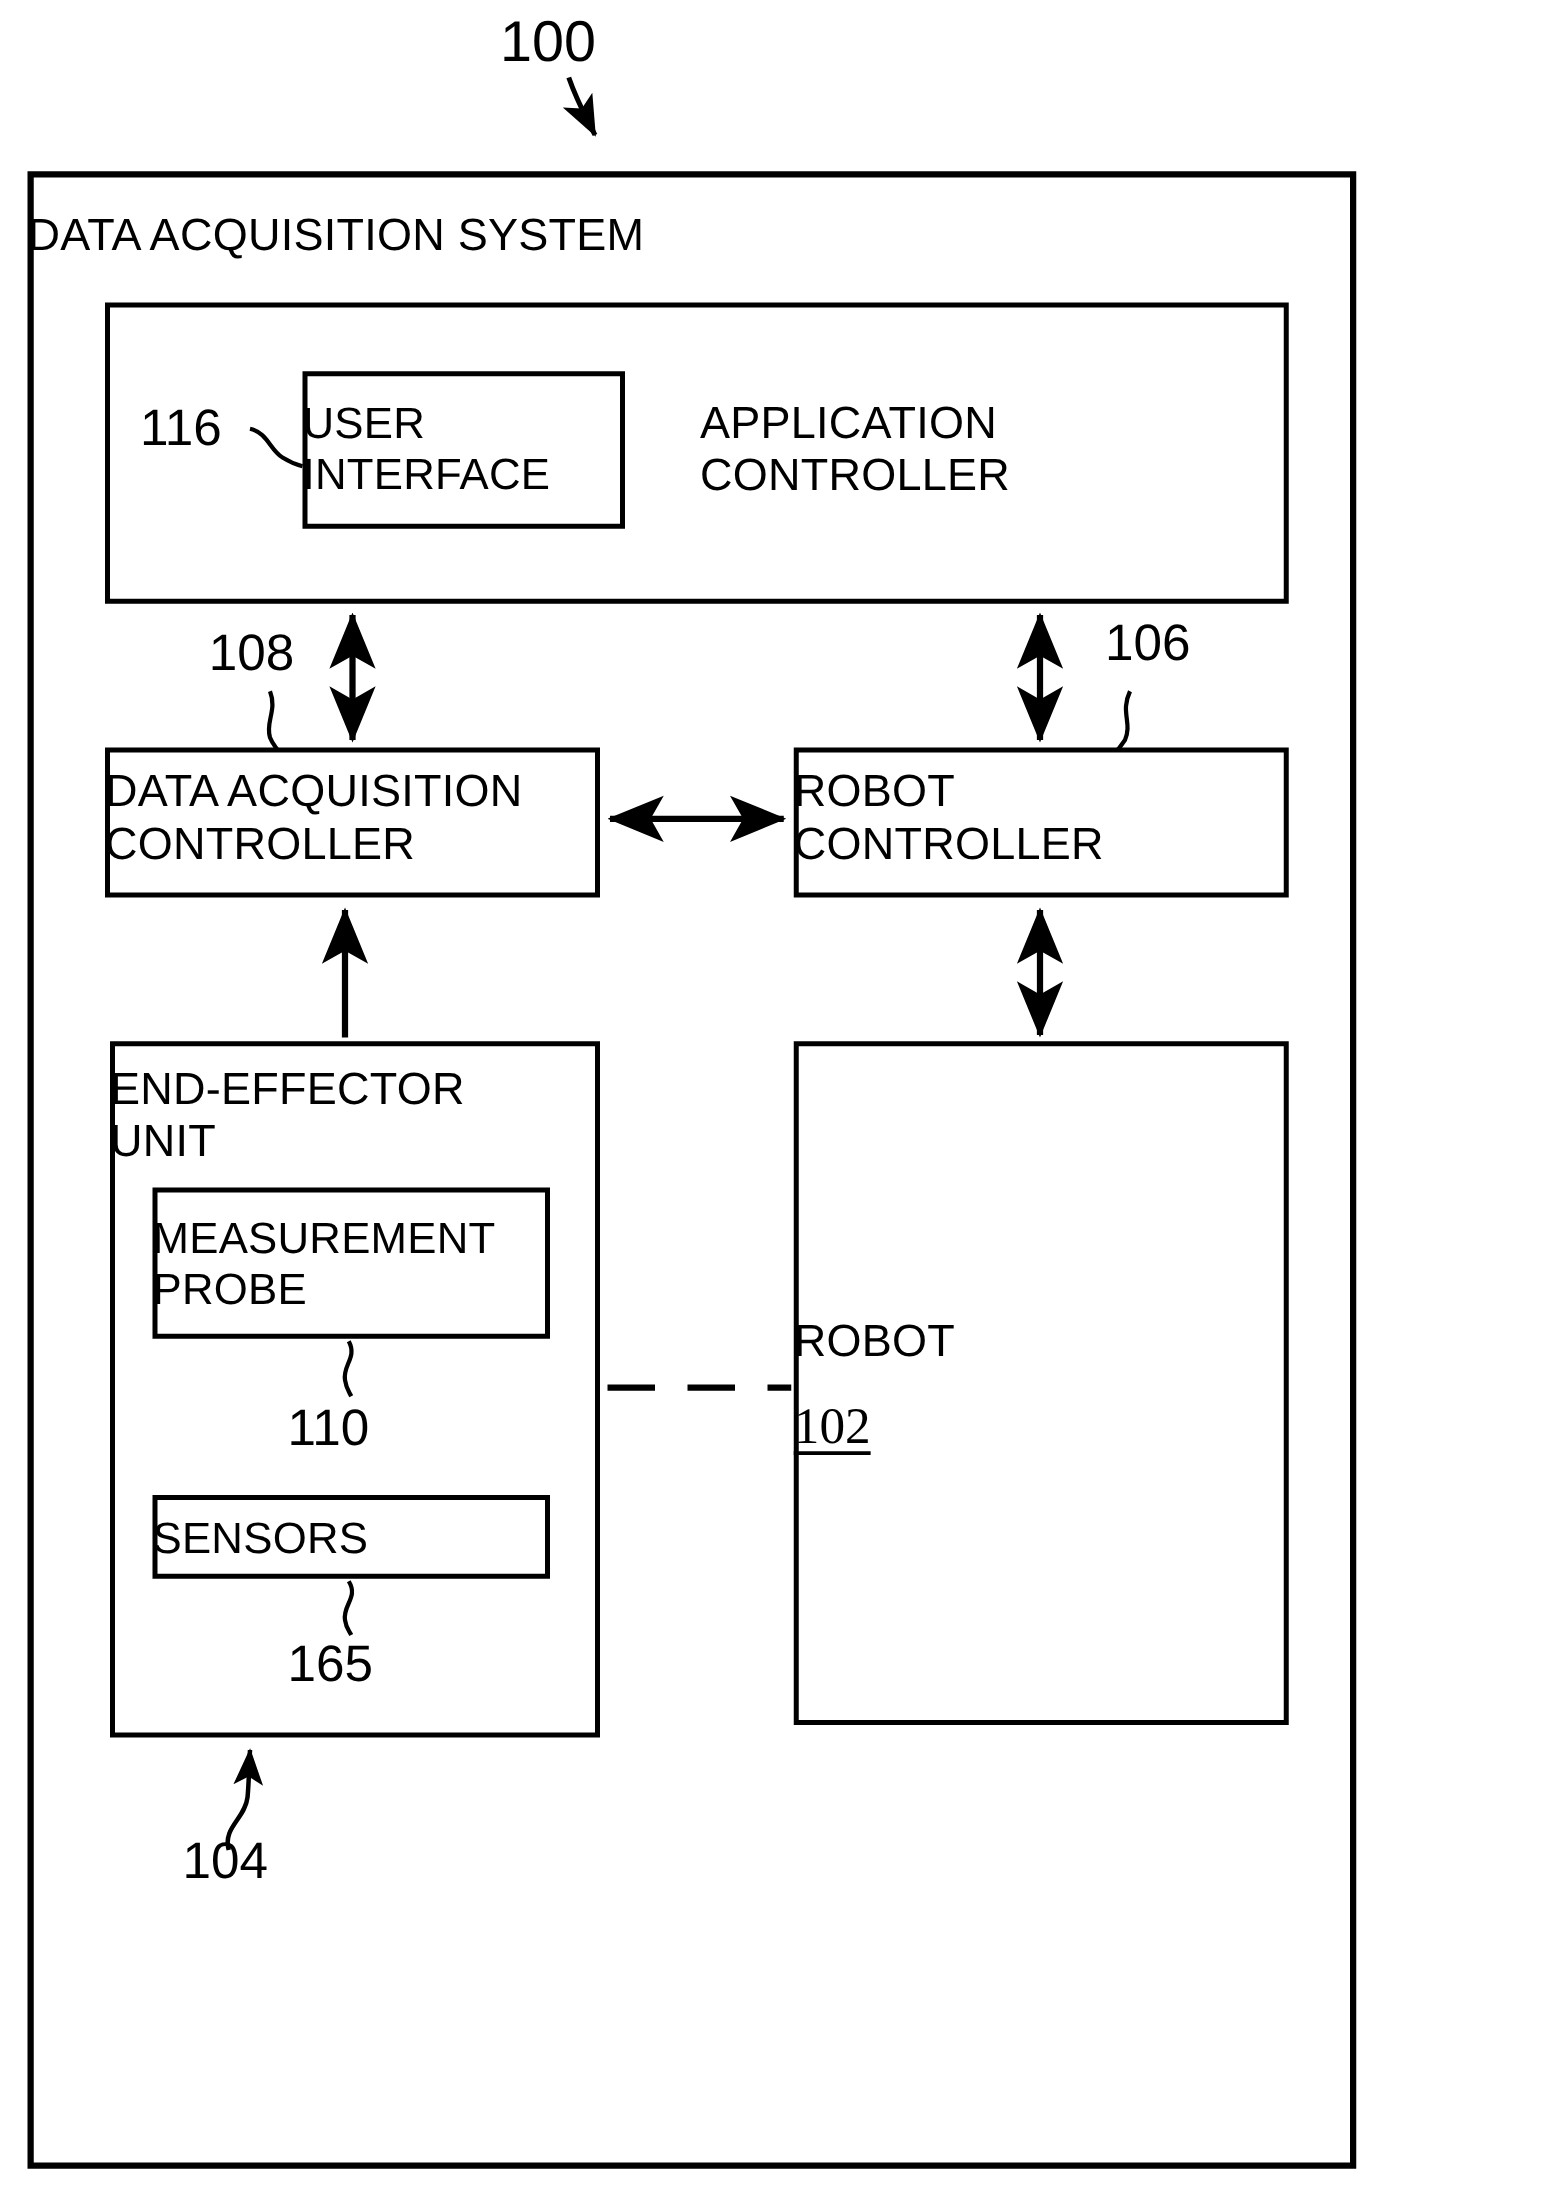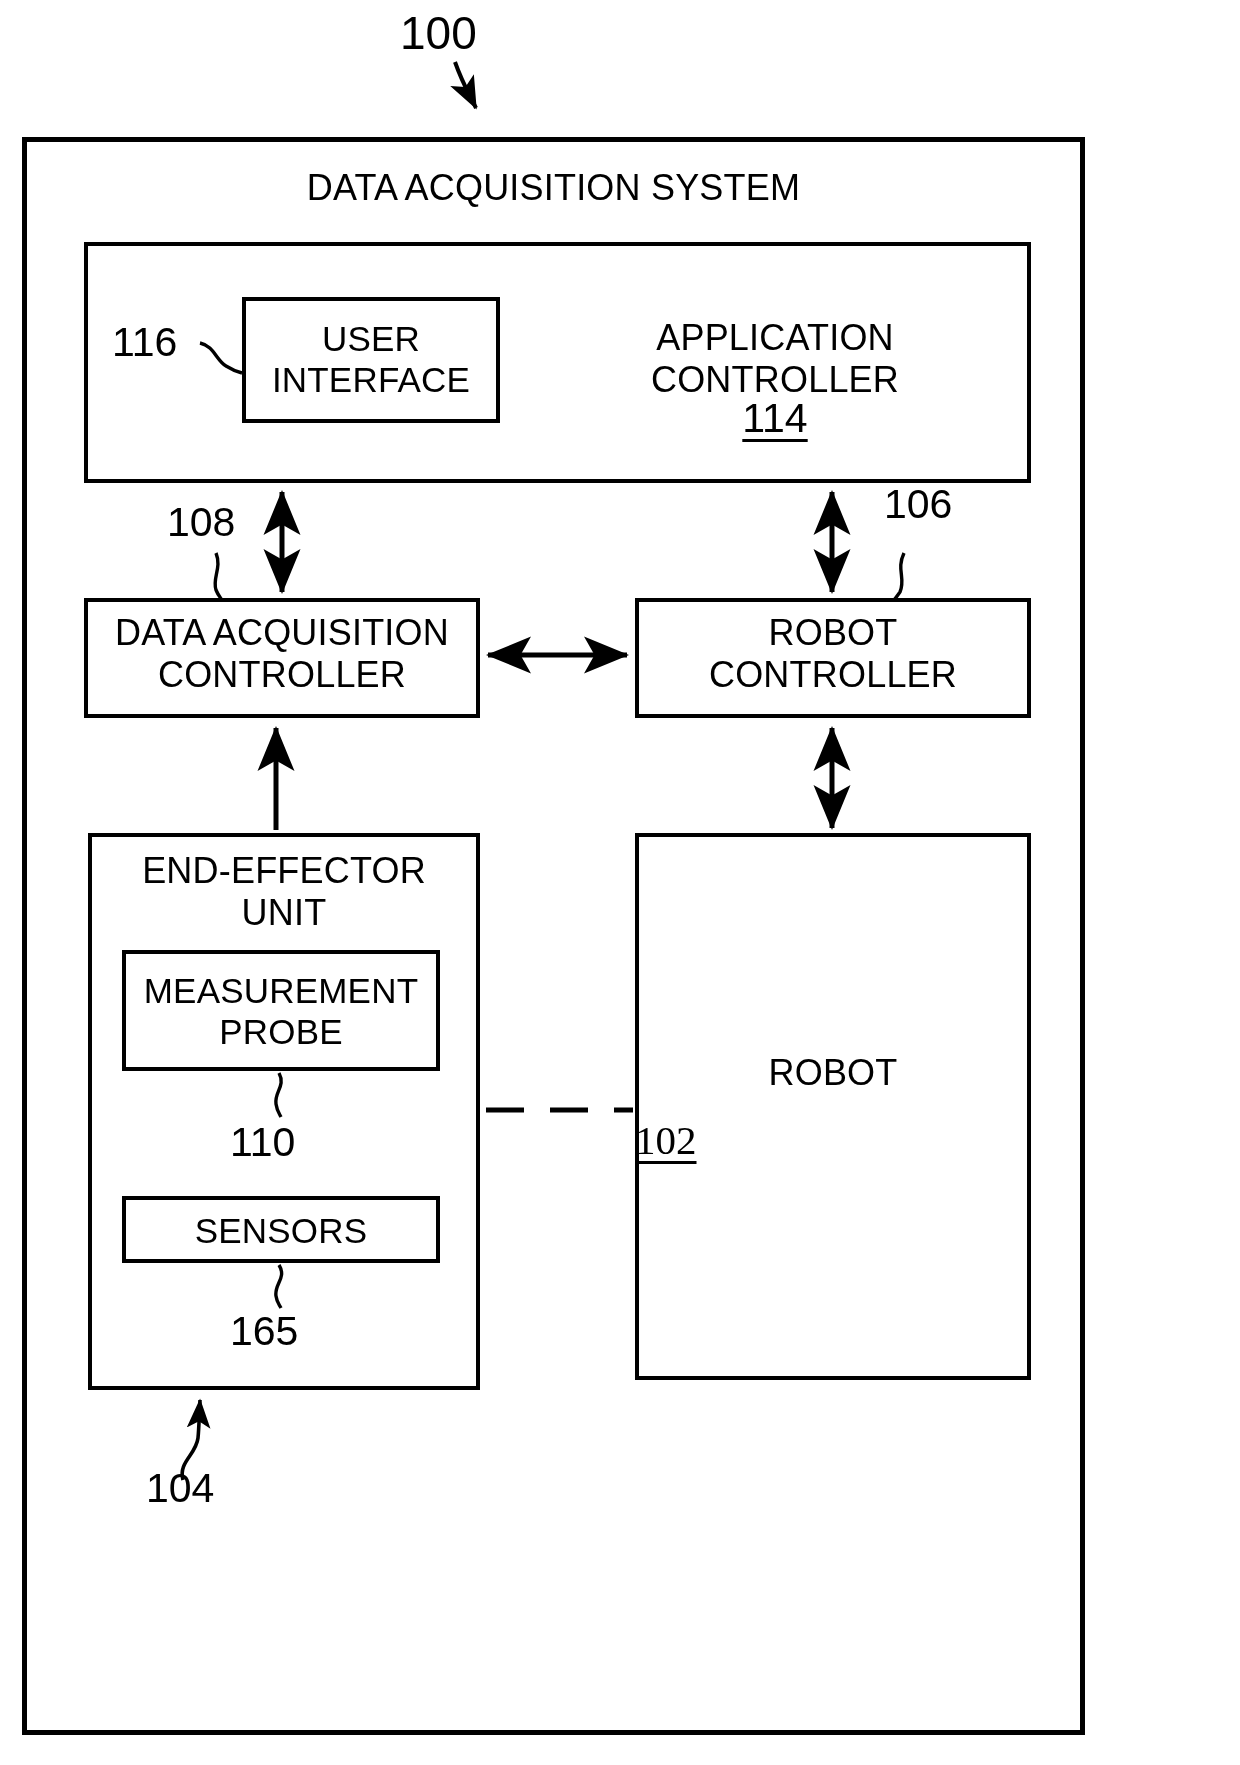--- a/index.html
+++ b/index.html
@@ -23,21 +23,21 @@
     position: absolute;
     box-sizing: border-box;
     border: 4px solid #000;
     background: #fff;
   }
   .outer-frame {
     border-width: 5px;
   }
   .label {
     position: absolute;
-    text-align: center;
+    text-align: left;
     line-height: 1.18;
     letter-spacing: 0.2px;
     white-space: pre-line;
   }
   .ref {
     position: absolute;
     font-size: 41px;
     line-height: 1;
     white-space: nowrap;
   }
@@ -67,42 +67,41 @@
 
   <div class="ref" style="left:400px; top:10px; font-size:46px;text-align:right;">100</div>
 
   <div class="label t-title" style="left:22px; top:167px; width:1063px;">DATA ACQUISITION SYSTEM</div>
 
   <div class="box" style="left:84px; top:242px; width:947px; height:241px;"></div>
 
   <div class="label t-block" style="left:560px; top:280px; width:430px;margin-top:37px;">APPLICATION
 CONTROLLER</div>
 
-  <div class="ref ref-underline" style="left:560px; top:398px; width:430px; text-align:center;">114</div>
 
   <div class="box" style="left:242px; top:297px; width:258px; height:126px;"></div>
 
   <div class="label t-inner" style="left:242px; top:318px; width:258px;">USER
 INTERFACE</div>
 
   <div class="ref" style="left:112px; top:322px;">116</div>
 
   <div class="box" style="left:84px; top:598px; width:396px; height:120px;"></div>
 
   <div class="label t-block" style="left:84px; top:612px; width:396px;">DATA ACQUISITION
 CONTROLLER</div>
 
   <div class="ref" style="left:167px; top:502px;">108</div>
 
   <div class="box" style="left:635px; top:598px; width:396px; height:120px;"></div>
 
   <div class="label t-block" style="left:635px; top:612px; width:396px;">ROBOT
 CONTROLLER</div>
 
-  <div class="ref" style="left:884px; top:484px;text-align:center;">106</div>
+  <div class="ref" style="left:884px; top:494px;text-align:center;">106</div>
 
   <div class="box" style="left:88px; top:833px; width:392px; height:557px;"></div>
 
   <div class="label t-block" style="left:88px; top:850px; width:392px;">END-EFFECTOR
 UNIT</div>
 
   <div class="ref" style="left:146px; top:1468px;text-align:center;">104</div>
 
   <div class="box" style="left:122px; top:950px; width:318px; height:121px;"></div>
 

